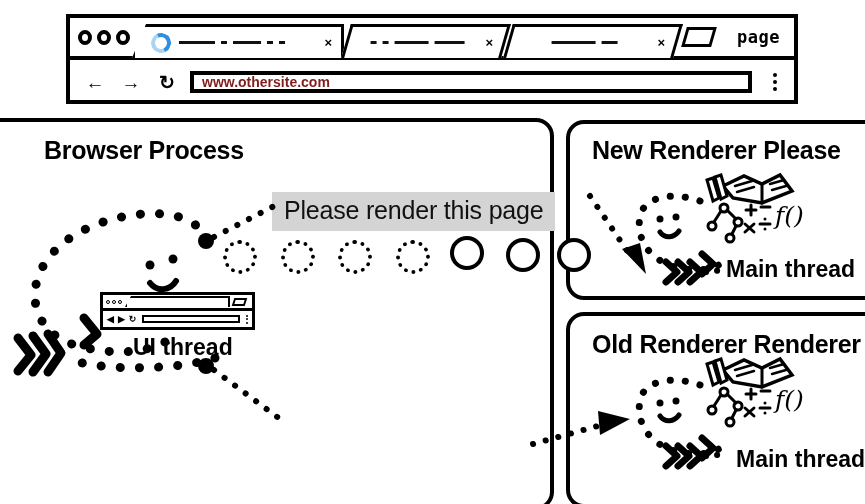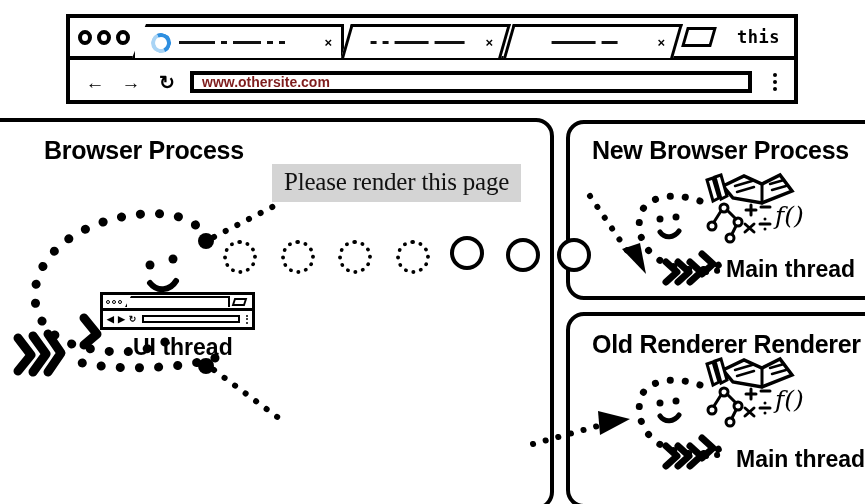--- a/index.html
+++ b/index.html
@@ -138,21 +138,21 @@
   
   .callout {
     position: absolute;
     background: #d4d4d4;
     color: #111;
     font-size: 25px;
     letter-spacing: -0.2px;
     padding: 4px 12px 6px 12px;
     white-space: nowrap;
   }
-  .callout-render { left: 272px; top: 164px; font-family: Liberation Serif, serif; }
+  .callout-render { left: 272px; top: 192px; }
   .callout-unload { left: 266px; top: 424px; }
 
   
   .circles { position: absolute; left: 0; top: 0; }
   .circ {
     position: absolute;
     width: 34px; height: 34px; border-radius: 50%;
   }
   .circ.dotted { border: 4px dotted #000; }
   .circ.solid  { border: 4px solid  #000; background: #fff; }
@@ -246,21 +246,21 @@
       <div class="tab t3 tab-skew">
         <span class="tab-title" style="transform:skewX(16deg);justify-content:center">
           <span class="dash" style="width:44px"></span>
           <span class="dash" style="width:16px"></span>
         </span>
         <span class="tab-x" style="transform:skewX(16deg)">×</span>
       </div>
 
       <div class="newtab"></div>
 
-      <div class="meow">this</div>
+      <div class="meow">page</div>
     </div>
 
     <div class="toolbar">
       <div class="navbtn">←</div>
       <div class="navbtn">→</div>
       <div class="navbtn">↻</div>
       <div class="omnibox">
         <span title="Search or type URL">www.othersite.com</span>
       </div>
       <div class="kebab">
@@ -269,21 +269,21 @@
           <i></i>
       </div>
     </div>
   </div>
 
   <div class="panel panel-browser">
     <div class="panel-title pt-browser">Browser Process</div>
   </div>
 
   <div class="panel panel-new">
-    <div class="panel-title pt-new">New Browser Process</div>
+    <div class="panel-title pt-new">New Renderer Please</div>
   </div>
 
   <div class="panel panel-old">
     <div class="panel-title pt-old">Old Renderer Renderer</div>
   </div>
 
   <div class="circles" id="circles">
       <div class="circ dotted" style="left: 223px; top: 240px;"></div>
       <div class="circ dotted" style="left: 281px; top: 240px;"></div>
       <div class="circ dotted" style="left: 338px; top: 240px;"></div>

